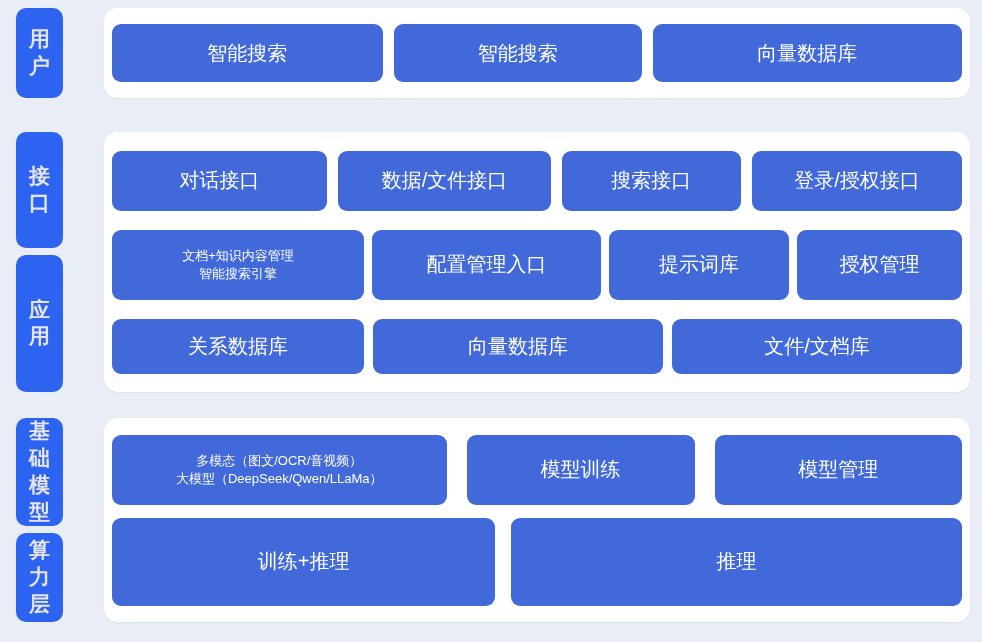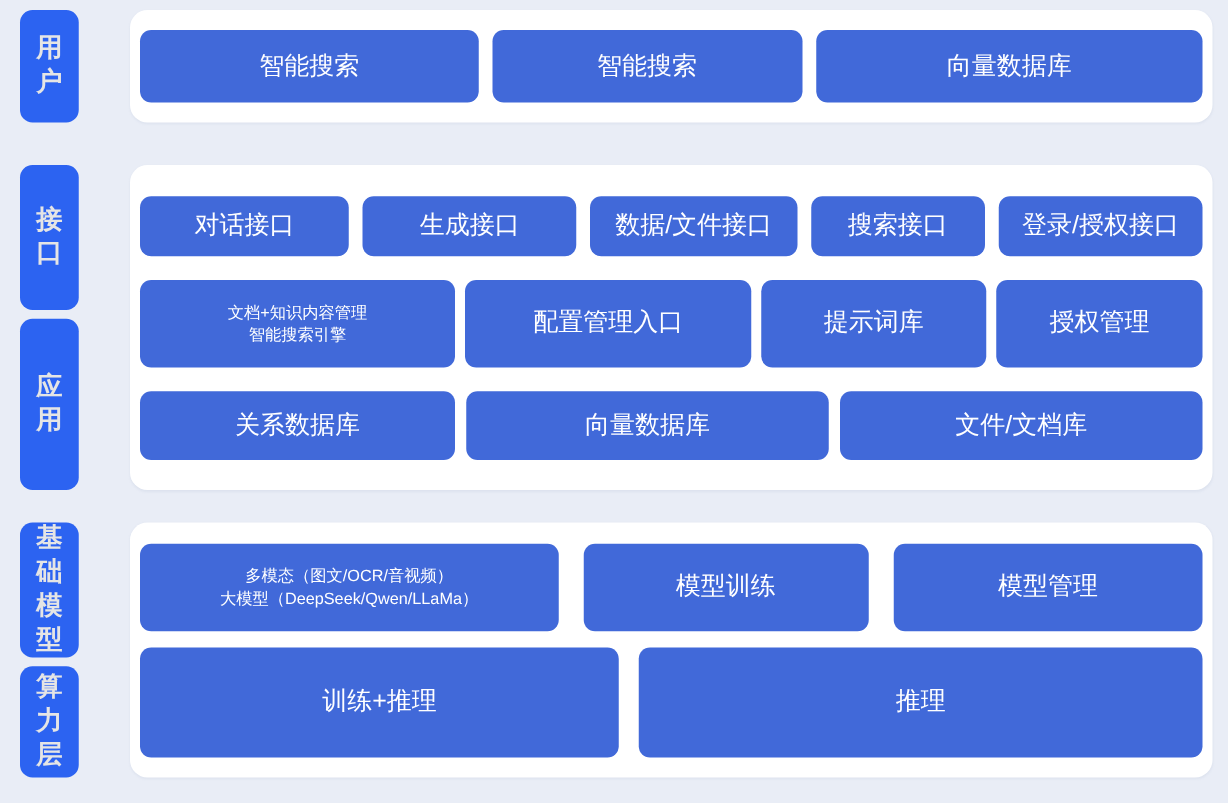--- a/index.html
+++ b/index.html
@@ -25,21 +25,21 @@
   .panel{
     flex:1;background:#ffffff;border-radius:14px;
     display:flex;flex-direction:column;justify-content:center;
     padding:0 8px;box-shadow:0 1px 2px rgba(120,140,180,0.10);
   }
   #sec2 .panel{gap:19px;}
   #sec3 .panel{gap:13px;}
 
   .row{display:flex;}
   .row1{height:58px;gap:11px;}
-  .row2{height:48px;gap:11px;}
+  .row2{height:60px;gap:11px;}
   .row3{height:70px;gap:8px;}
   .row4{height:55px;gap:9px;}
   .row5{height:70px;gap:20px;}
   .row6{height:88px;gap:16px;}
 
   .btn{
     background:#4169d9;border-radius:9px;color:#ffffff;
     display:flex;align-items:center;justify-content:center;
     text-align:center;font-size:20px;line-height:1.35;
     white-space:pre-line;
@@ -69,21 +69,20 @@
     <div class="vlabel" style="flex:66">
       <span>接口</span>
     </div>
     <div class="vlabel" style="flex:78">
       <span>应用</span>
     </div>
   </div>
   <div class="panel">
     <div class="row row2">
       <div class="btn" style="flex:168 1 0px">对话接口</div>
-      <div class="btn" style="flex:172 1 0px">生成接口</div>
       <div class="btn" style="flex:166 1 0px">数据/文件接口</div>
       <div class="btn" style="flex:140 1 0px">搜索接口</div>
       <div class="btn" style="flex:164 1 0px">登录/授权接口</div>
     </div>
     <div class="row row3">
       <div class="btn small" style="flex:252 1 0px">文档+知识内容管理
 智能搜索引擎</div>
       <div class="btn" style="flex:229 1 0px">配置管理入口</div>
       <div class="btn" style="flex:180 1 0px">提示词库</div>
       <div class="btn" style="flex:165 1 0px">授权管理</div>

